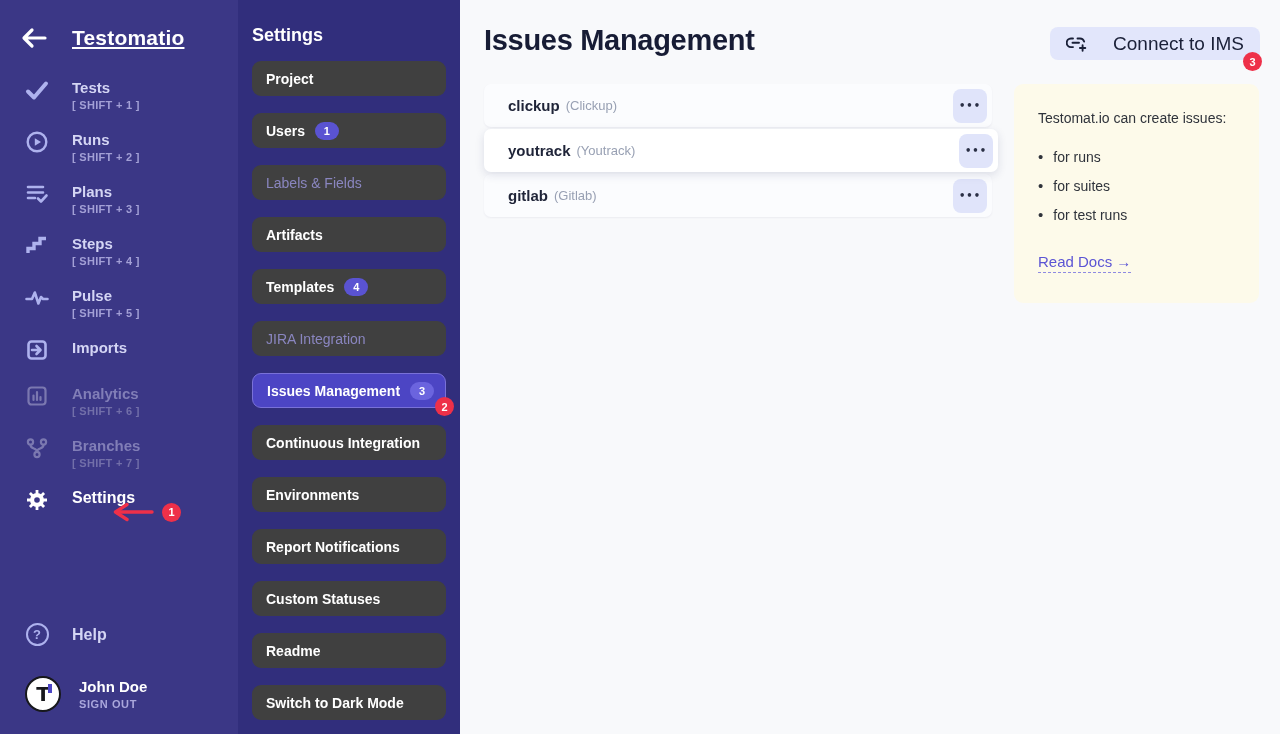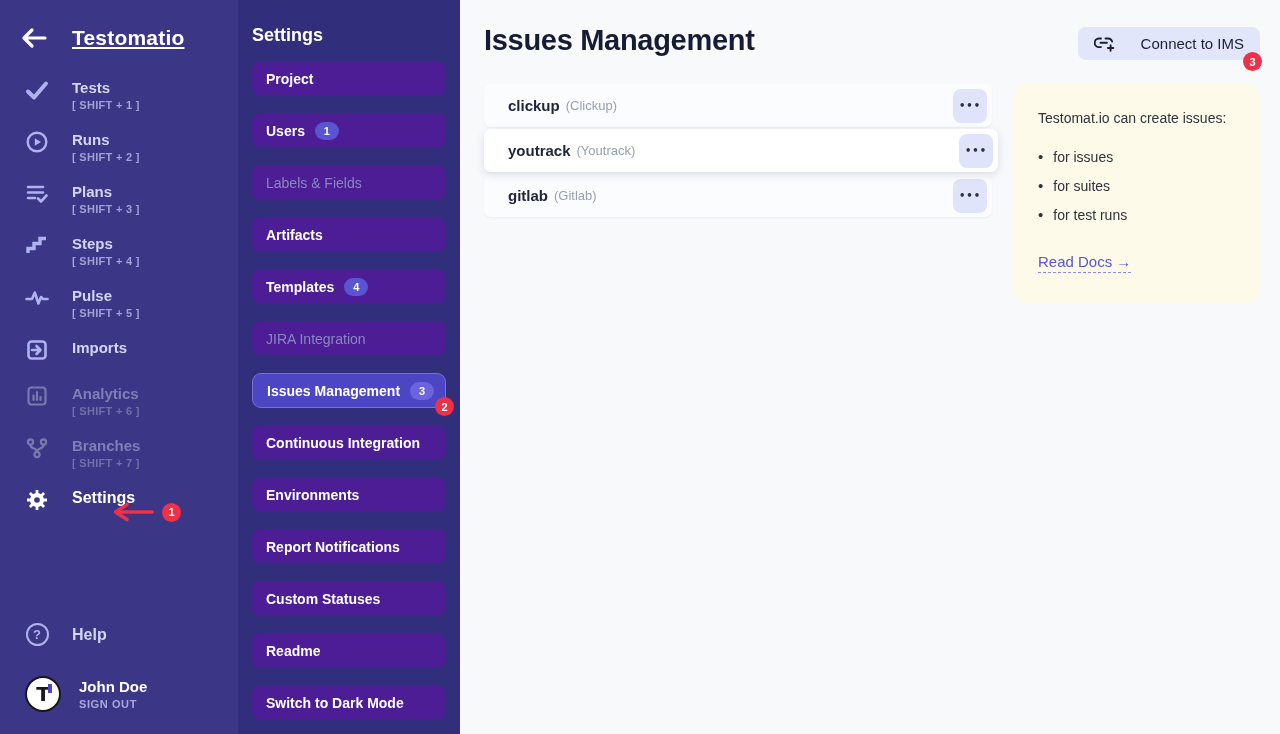--- a/index.html
+++ b/index.html
@@ -39,42 +39,42 @@
   .user-name { font-size:15px; font-weight:bold; color:#fff; }
   .sign-out { font-size:11px; font-weight:bold; color:#aaa7dc; letter-spacing:.6px; margin-top:3px; }
 
   
   .anno1 { position:absolute; left:108px; top:501px; display:flex; align-items:center; gap:2px; z-index:5; }
 
   
   .settings-panel { width:222px; min-width:222px; background:#312e7c; padding:0 14px; }
   .panel-heading { color:#fff; font-size:18px; font-weight:bold; margin:25px 0 15px 0; }
   .panel-btn { display:flex; align-items:center; gap:10px; width:194px; height:35px; margin-bottom:17px;
-    background:#4c1d95; border:none; border-radius:9px; padding:0 14px; cursor:pointer; position:relative;
+    background:#404040; border:none; border-radius:9px; padding:0 14px; cursor:pointer; position:relative;
     font-family:"Liberation Sans", sans-serif; }
   .panel-btn-label { color:#fff; font-size:14px; font-weight:bold; white-space:nowrap; }
   .panel-btn.disabled .panel-btn-label { color:#8a86c0; font-weight:normal; }
   .panel-btn.active { background:#4c45c4; border:1px solid #7971d8; }
   .pill { background:#5a53d2; color:#fff; font-size:11px; font-weight:bold; border-radius:10px;
     min-width:24px; height:18px; display:flex; align-items:center; justify-content:center; padding:0 6px; }
   .panel-btn.active .pill { background:#6b64de; }
 
   
   .red-badge { width:19px; height:19px; border-radius:50%; background:#ee3049; color:#fff;
     font-size:11px; font-weight:bold; display:flex; align-items:center; justify-content:center; }
   .badge-on-btn { position:absolute; right:-9px; bottom:-9px; z-index:4; }
 
   
   .main { flex:1; background:#f8f9fb; padding:24px 20px 0 24px; }
   .main-header { display:flex; align-items:flex-start; justify-content:space-between; }
   .page-title { color:#171c35; font-size:29px; font-weight:bold; letter-spacing:-.3px; }
   .connect-btn { position:relative; display:flex; align-items:center; gap:10px; height:33px; padding:0 16px;
     margin-top:3px; background:#e2e6fb; border:none; border-radius:8px; cursor:pointer;
     font-family:"Liberation Sans", sans-serif; }
-  .connect-label { color:#1a2038; font-size:15px;margin-left:16px; }
+  .connect-label { color:#1a2038; font-size:19px;margin-left:16px; }
   .badge-on-connect { position:absolute; right:-2px; bottom:-11px; }
 
   .content { display:flex; margin-top:24px; align-items:flex-start; }
   .rows { width:508px; }
   .issue-row { display:flex; align-items:center; height:43px; margin-bottom:2px; background:#fbfcfe;
     border-radius:7px; padding:0 5px 0 24px; box-shadow:0 1px 2px rgba(30,40,90,.06); cursor:default; }
   .issue-row.highlight { background:#ffffff; width:514px; box-shadow:0 3px 10px rgba(30,40,90,.13); position:relative; z-index:2; }
   .issue-name { font-size:15px; font-weight:bold; color:#1f2438; }
   .issue-type { font-size:13px; color:#98a0b3; margin-left:6px; }
   .menu-btn { margin-left:auto; width:34px; height:34px; background:#e0e4fa; border:none; border-radius:8px;
@@ -330,21 +330,21 @@
           <span class="issue-type">(Gitlab)</span>
           <button class="menu-btn">
               <span>•••</span>
             </button>
         </div>
       </div>
 
       <div class="info-panel">
         <div class="info-title">Testomat.io can create issues:</div>
         <ul class="info-list">
-          <li>for issues</li>
+          <li>for runs</li>
           <li>for suites</li>
           <li>for test runs</li>
         </ul>
         <a class="read-docs">Read Docs →</a>
       </div>
     </div>
   </main>
 </div>
 
 </body></html>

